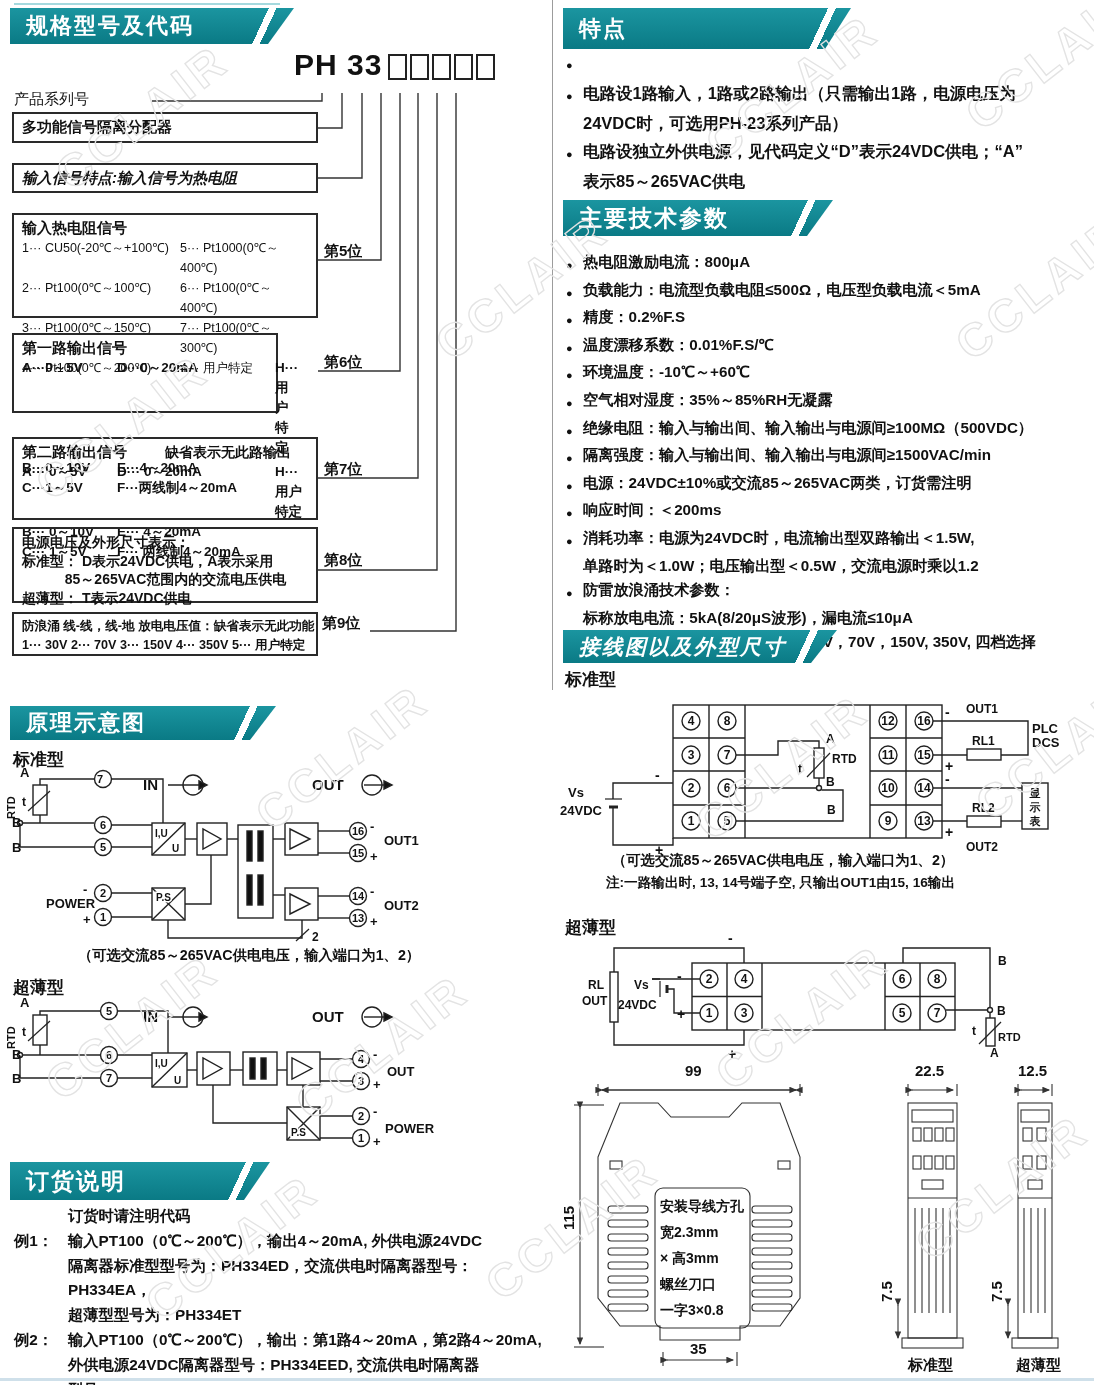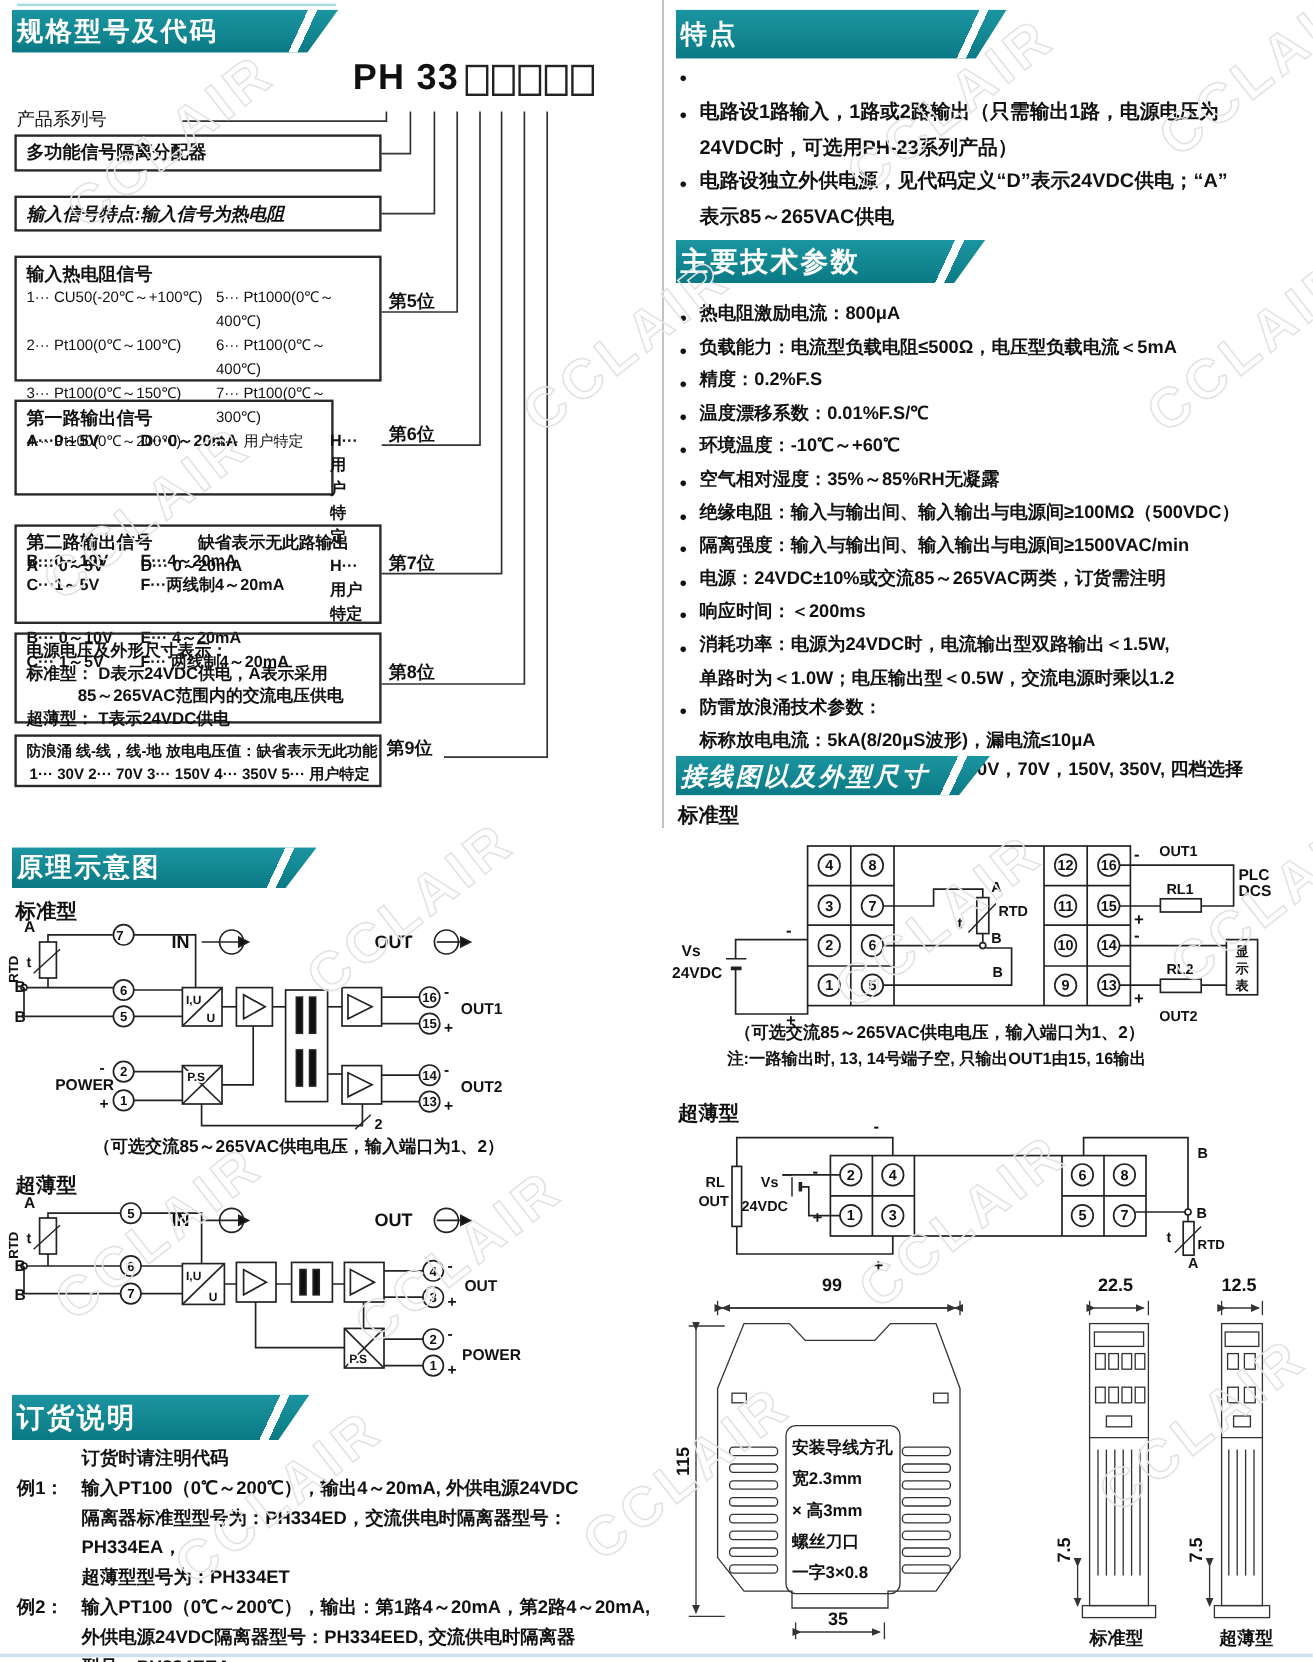--- a/index.html
+++ b/index.html
@@ -1,21 +1,21 @@
 <!DOCTYPE html>
 <html><head>
 <meta charset="utf-8">
 <style>
   html,body{margin:0;padding:0;}
   body{width:1094px;height:1385px;position:relative;background:#ffffff;
        font-family:"Liberation Sans",sans-serif;color:#111;overflow:hidden;}
   .abs{position:absolute;}
   
   .banner{position:absolute;color:#fff;font-weight:bold;display:flex;align-items:center;
-    padding-left:4px;letter-spacing:2px;
+    padding-left:16px;letter-spacing:2px;
     background-image:
       linear-gradient(115deg, rgba(255,255,255,0) calc(100% - 38px), #ffffff calc(100% - 38px), #ffffff calc(100% - 31px), rgba(255,255,255,0) calc(100% - 31px)),
       linear-gradient(180deg,#1b95a0,#0a7a85);
     clip-path:polygon(0 0,100% 0,calc(100% - 26px) 100%,0 100%);}
   .specbox{position:absolute;border:2px solid #2a2a2a;background:transparent;box-sizing:border-box;padding:4px 8px;}
   .boxtitle{font-weight:bold;font-size:15px;}
   .rowflex{display:flex;line-height:20px;font-size:12.5px;font-weight:400;}
   .rowflex .c1{width:158px;flex:none;}
   .orow .c1{width:95px;flex:none;}
   .orow .c2{width:158px;flex:none;}
@@ -171,21 +171,21 @@
 <div class="specbox" style="left:12px;top:527px;width:306px;height:76px;">
   <div>
       <div class="pline">电源电压及外形尺寸表示：</div>
       <div class="pline">标准型： D表示24VDC供电，A表示采用</div>
       <div class="pline">           85～265VAC范围内的交流电压供电</div>
       <div class="pline">超薄型： T表示24VDC供电</div>
     </div>
 </div>
 <div class="postag" style="left:324px;top:551px;">第8位</div>
 
-<div class="specbox" style="left:12px;top:612px;width:306px;height:44px;padding-top:3px;text-align:right;">
+<div class="specbox" style="left:12px;top:612px;width:306px;height:44px;padding-top:3px;">
   <div>
       <div class="sline">防浪涌 线-线，线-地 放电电压值：缺省表示无此功能</div>
       <div class="sline">1··· 30V 2··· 70V 3··· 150V 4··· 350V 5··· 用户特定</div>
     </div>
 </div>
 <div class="postag" style="left:322px;top:614px;">第9位</div>
 
 <div class="banner" style="left:10px;top:706px;width:250px;height:34px;font-size:22px;">
   <span>原理示意图</span>
 </div>

